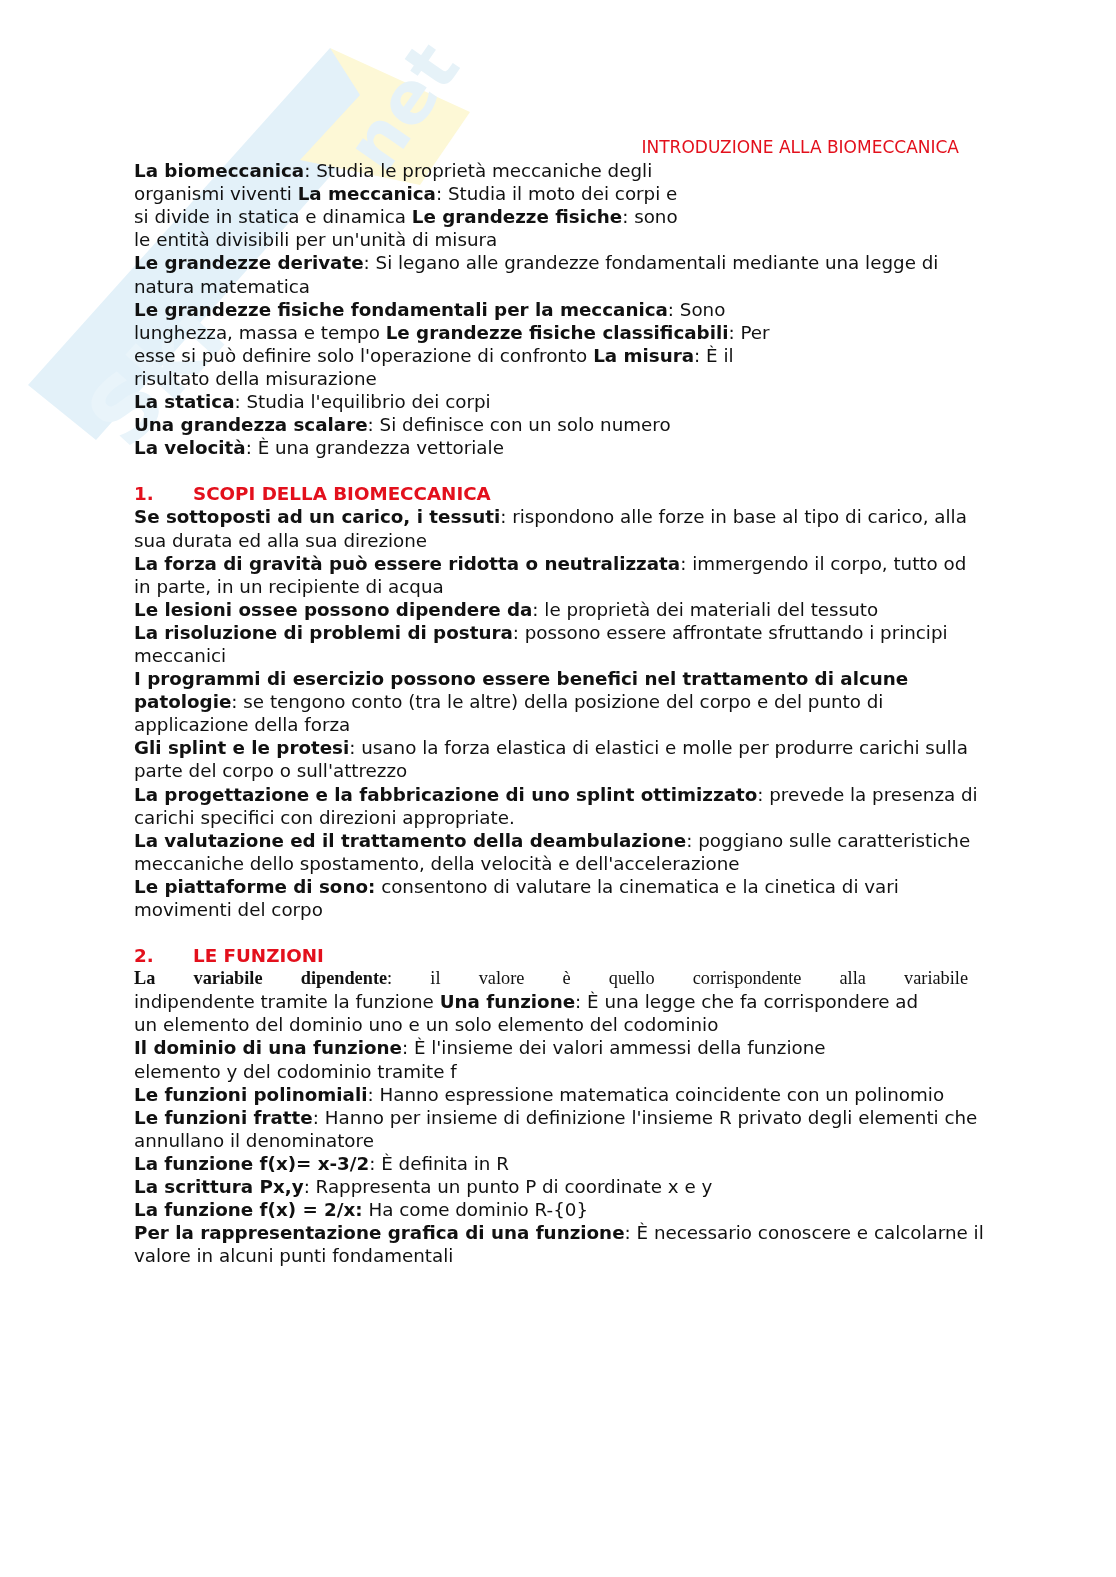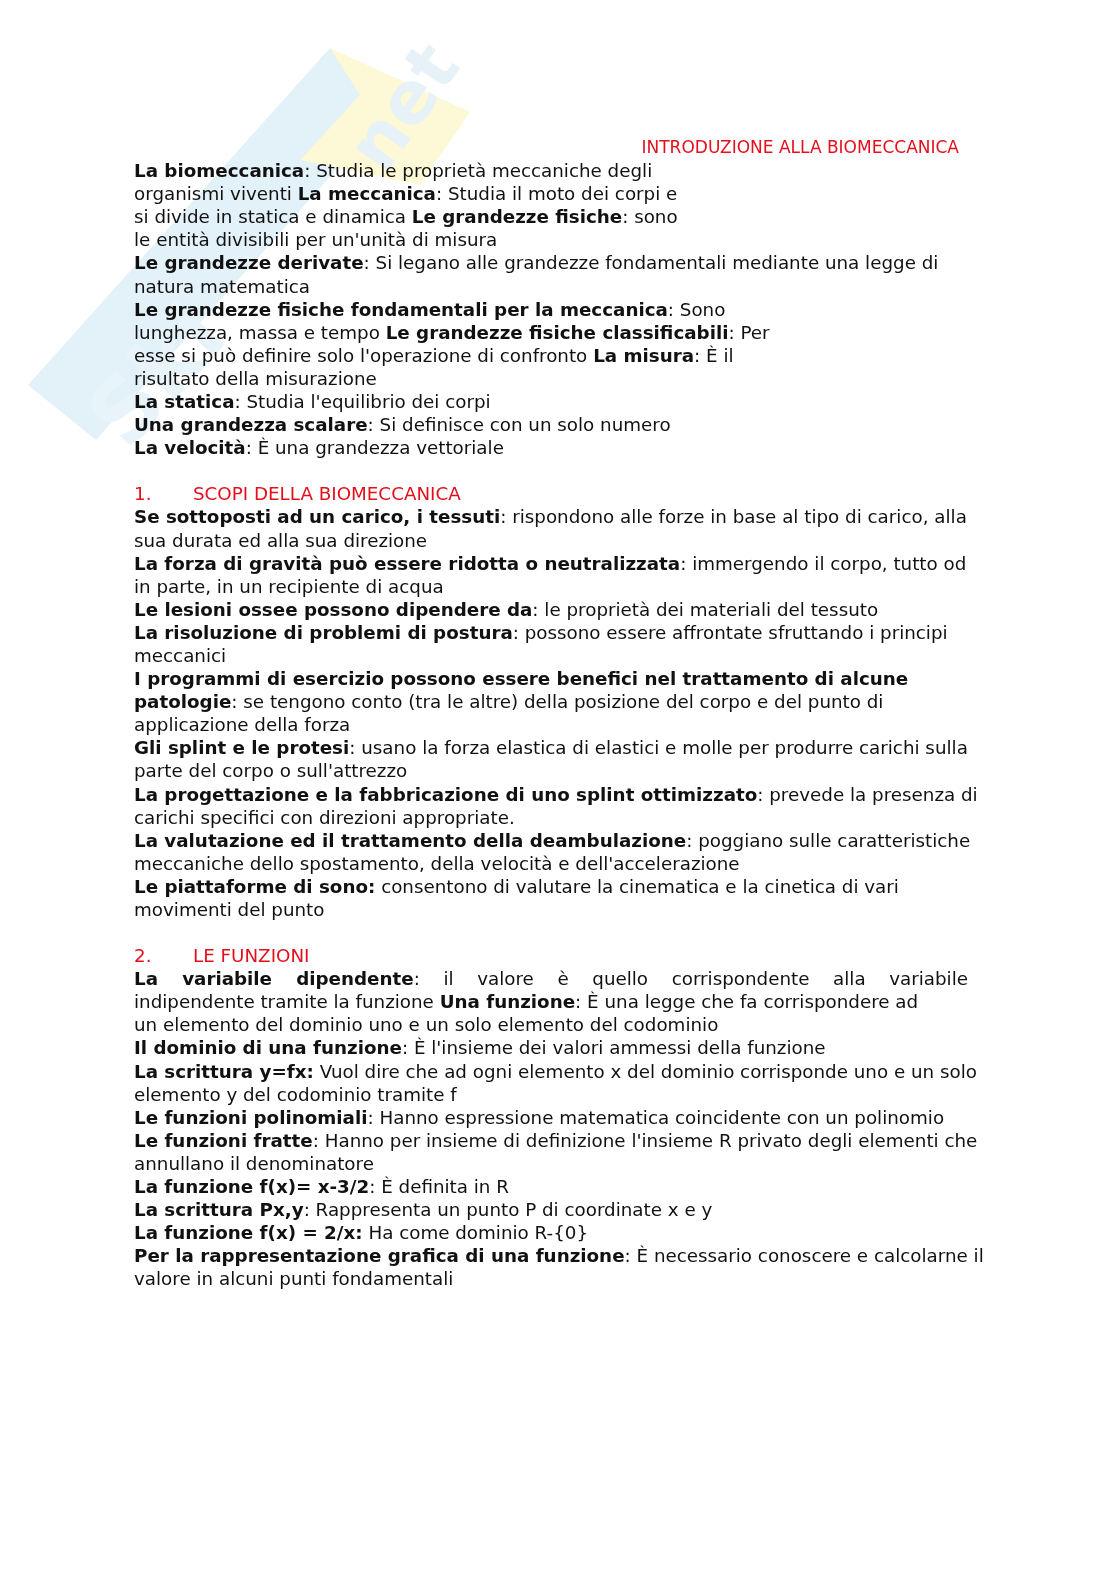--- a/index.html
+++ b/index.html
@@ -4,23 +4,23 @@
 <style>
   html, body { margin: 0; padding: 0; background: #ffffff; }
   body { width: 1116px; height: 1577px; position: relative; overflow: hidden;
          font-family: "DejaVu Sans", sans-serif; color: #111111; }
   .watermark { position: absolute; left: 0; top: 0; width: 1116px; height: 600px; pointer-events: none; z-index: 0; }
   .page { position: absolute; left: 114px; top: 136px; width: 900px; z-index: 1; font-size: 18.3px; line-height: 23.1px; }
   .title { text-align: right; color: #e3101c; font-size: 17px; margin-left: 120px; width: 725px; }
   .line { white-space: nowrap; margin-left: 20px; }
   b { font-weight: bold; }
   .section-gap { height: 23px; }
-  .heading { color: #e3101c; font-weight: normal; }
+  .heading { color: #e3101c; font-weight: bold; }
   .heading .num { display: inline-block; width: 59px; }
-  .justify { text-align: justify; text-align-last: justify; width: 834px; word-spacing: 0; }
+  .justify { text-align: justify; text-align-last: justify; width: 834px; word-spacing: 0; font-family: Liberation Serif, serif; }
 </style>
 </head>
 <body>
 
 <svg class="watermark" viewBox="0 0 1116 600" xmlns="http://www.w3.org/2000/svg">
   <polygon points="28,385 330,48 398,100 96,440" fill="#e3f1f9"></polygon>
   <polygon points="330,48 470,112 420,185 300,160 360,95" fill="#fdf8d6"></polygon>
   <text x="345" y="160" font-family="DejaVu Sans, sans-serif" font-size="72" font-weight="bold" fill="#e6f2f8" transform="rotate(-55 380 130)">net</text>
   <text x="60" y="420" font-family="DejaVu Sans, sans-serif" font-size="88" font-weight="bold" fill="#e9f4fa" transform="rotate(-48 130 360)">Ski</text>
 </svg>
@@ -56,32 +56,31 @@
         <div class="line"><b>I programmi di esercizio possono essere benefici nel trattamento di alcune</b></div>
         <div class="line"><b>patologie</b><span>: </span><span>se tengono conto (tra le altre) della posizione del corpo e del punto di</span></div>
         <div class="line"><span>applicazione della forza</span></div>
         <div class="line"><b>Gli splint e le protesi</b><span>: </span><span>usano la forza elastica di elastici e molle per produrre carichi sulla</span></div>
         <div class="line"><span>parte del corpo o sull'attrezzo</span></div>
         <div class="line"><b>La progettazione e la fabbricazione di uno splint ottimizzato</b><span>: </span><span>prevede la presenza di</span></div>
         <div class="line"><span>carichi specifici con direzioni appropriate.</span></div>
         <div class="line"><b>La valutazione ed il trattamento della deambulazione</b><span>: </span><span>poggiano sulle caratteristiche</span></div>
         <div class="line"><span>meccaniche dello spostamento, della velocità e dell'accelerazione</span></div>
         <div class="line"><b>Le piattaforme di sono:</b><span> </span><span>consentono di valutare la cinematica e la cinetica di vari</span></div>
-        <div class="line"><span>movimenti del punto</span></div>
+        <div class="line"><span>movimenti del corpo</span></div>
       </div>
   </div>
   <div class="section-gap"></div>
   <div id="sec1">
     <div class="heading line"><span class="num">2.</span><span>LE FUNZIONI</span></div>
     <div class="lines">
         <div class="line justify"><b>La variabile dipendente</b><span>: </span><span>il valore è quello corrispondente alla variabile</span></div>
         <div class="line"><span>indipendente tramite la funzione </span><b>Una funzione</b><span>: </span><span>È una legge che fa corrispondere ad</span></div>
         <div class="line"><span>un elemento del dominio uno e un solo elemento del codominio</span></div>
         <div class="line"><b>Il dominio di una funzione</b><span>: </span><span>È l'insieme dei valori ammessi della funzione</span></div>
-        <div class="line"><b>La scrittura y=fx:</b><span> </span><span>Vuol dire che ad ogni elemento x del dominio corrisponde uno e un solo</span></div>
         <div class="line"><span>elemento y del codominio tramite f</span></div>
         <div class="line"><b>Le funzioni polinomiali</b><span>: </span><span>Hanno espressione matematica coincidente con un polinomio</span></div>
         <div class="line"><b>Le funzioni fratte</b><span>: </span><span>Hanno per insieme di definizione l'insieme R privato degli elementi che</span></div>
         <div class="line"><span>annullano il denominatore</span></div>
         <div class="line"><b>La funzione f(x)= x-3/2</b><span>: </span><span>È definita in R</span></div>
         <div class="line"><b>La scrittura Px,y</b><span>: </span><span>Rappresenta un punto P di coordinate x e y</span></div>
         <div class="line"><b>La funzione f(x) = 2/x:</b><span> </span><span>Ha come dominio R-{0}</span></div>
         <div class="line"><b>Per la rappresentazione grafica di una funzione</b><span>: </span><span>È necessario conoscere e calcolarne il</span></div>
         <div class="line"><span>valore in alcuni punti fondamentali</span></div>
       </div>

